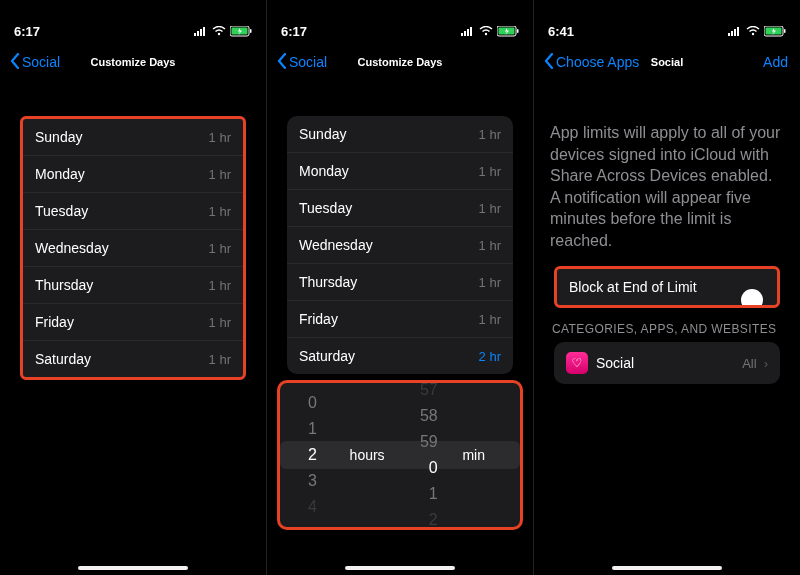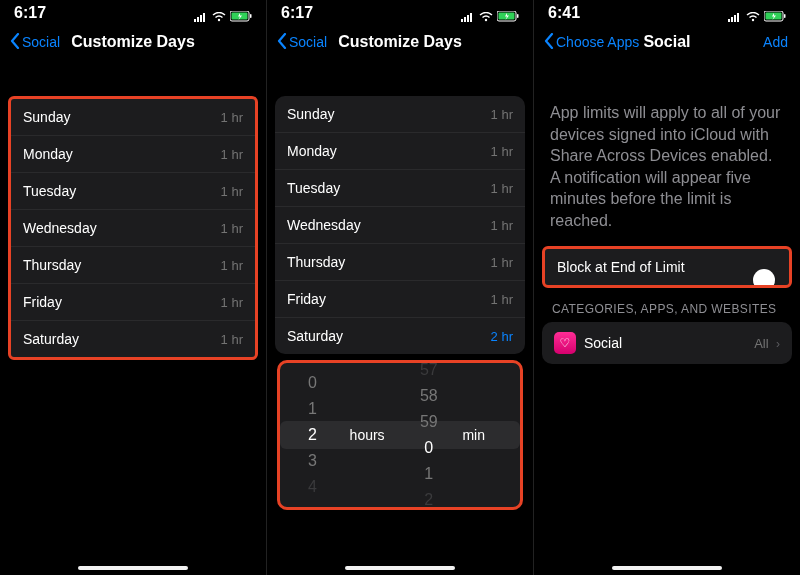--- a/index.html
+++ b/index.html
@@ -2,33 +2,33 @@
 <html><head>
 <meta charset="utf-8">
 <style>
   * { box-sizing: border-box; margin: 0; padding: 0; }
   html, body { width: 800px; height: 575px; background: #fff; font-family: -apple-system, "Helvetica Neue", Arial, sans-serif; }
   .stage { display: flex; width: 800px; height: 575px; }
   .phone { flex: 1 1 0; background: #000; color: #fff; position: relative; overflow: hidden; border-right: 1px solid #222; }
   .phone:last-child { border-right: none; }
 
   
-  .status { height: 22px; display: flex; justify-content: space-between; align-items: flex-end; padding: 0 14px; font-size: 16px; font-weight: 600; }
+  .status { height: 22px; display: flex; justify-content: space-between; align-items: center; padding: 0 14px; font-size: 13px; font-weight: 600; margin-top: 20px; }
   .status .right { display: flex; align-items: center; gap: 4px; }
   .sig, .wifi, .batt { display: inline-block; }
   .sig svg, .wifi svg, .batt svg { display: block; }
 
   
   .nav { height: 40px; display: flex; align-items: center; position: relative; padding: 0 10px; }
   .nav .back { display: flex; align-items: center; color: #0a84ff; font-size: 14px; gap: 2px; }
-  .nav .title { position: absolute; left: 0; right: 0; text-align: center; font-size: 16px; font-weight: 600; pointer-events: none; }
+  .nav .title { position: absolute; left: 0; right: 0; text-align: center; font-size: 11px; font-weight: 600; pointer-events: none; }
   .nav .right-btn { position: absolute; right: 12px; color: #0a84ff; font-size: 14px; }
 
   
-  .list-wrap { padding: 0 8px; }
+  .list-wrap { padding: 0 20px; }
   .list { background: #1c1c1e; border-radius: 10px; overflow: hidden; }
   .row { display: flex; justify-content: space-between; align-items: center; padding: 10px 12px; font-size: 14px; border-bottom: 1px solid #2a2a2c; min-height: 36px; }
   .row:last-child { border-bottom: none; }
   .row .val { color: #737373; font-size: 13px; }
   .row .val.active { color: #0a84ff; }
   .row .toggle-slot { }
 
   .annot { border: 3px solid #e74225; border-radius: 6px; }
 
   
@@ -41,21 +41,21 @@
   .picker .items { display: flex; flex-direction: column; align-items: center; line-height: 26px; font-size: 16px; color: #4a4a4e; }
   .picker .items .sel { color: #fff; }
   .picker .items .near { color: #777; }
   .picker .items .far { color: #3a3a3c; }
   .picker .sel-band { position: absolute; left: 0; right: 0; top: 50%; transform: translateY(-50%); height: 28px; background: #2c2c2e; border-radius: 6px; z-index: 0; }
   .picker .col { z-index: 1; }
   .picker .unit { position: absolute; top: 50%; transform: translateY(-50%); font-size: 14px; color: #fff; }
   .picker .col.hours .unit { left: 58%; }
   .picker .col.mins .unit { left: 52%; }
   .picker .col.hours .items { align-items: flex-end; padding-right: 46%; }
-  .picker .col.mins .items { align-items: center; padding-right: 52%; }
+  .picker .col.mins .items { align-items: flex-end; padding-right: 52%; }
 
   
   .footer { color: #8e8e93; font-size: 16px; padding: 6px 16px 0; line-height: 1.35; }
   .section-header { color: #8e8e93; font-size: 12px; letter-spacing: 0.4px; padding: 14px 18px 6px; text-transform: uppercase; }
 
   
   .toggle { width: 44px; height: 26px; background: #30d158; border-radius: 13px; position: relative; }
   .toggle .knob { position: absolute; top: 2px; right: 2px; width: 22px; height: 22px; background: #fff; border-radius: 50%; box-shadow: 0 1px 2px rgba(0,0,0,0.4); }
 
   

